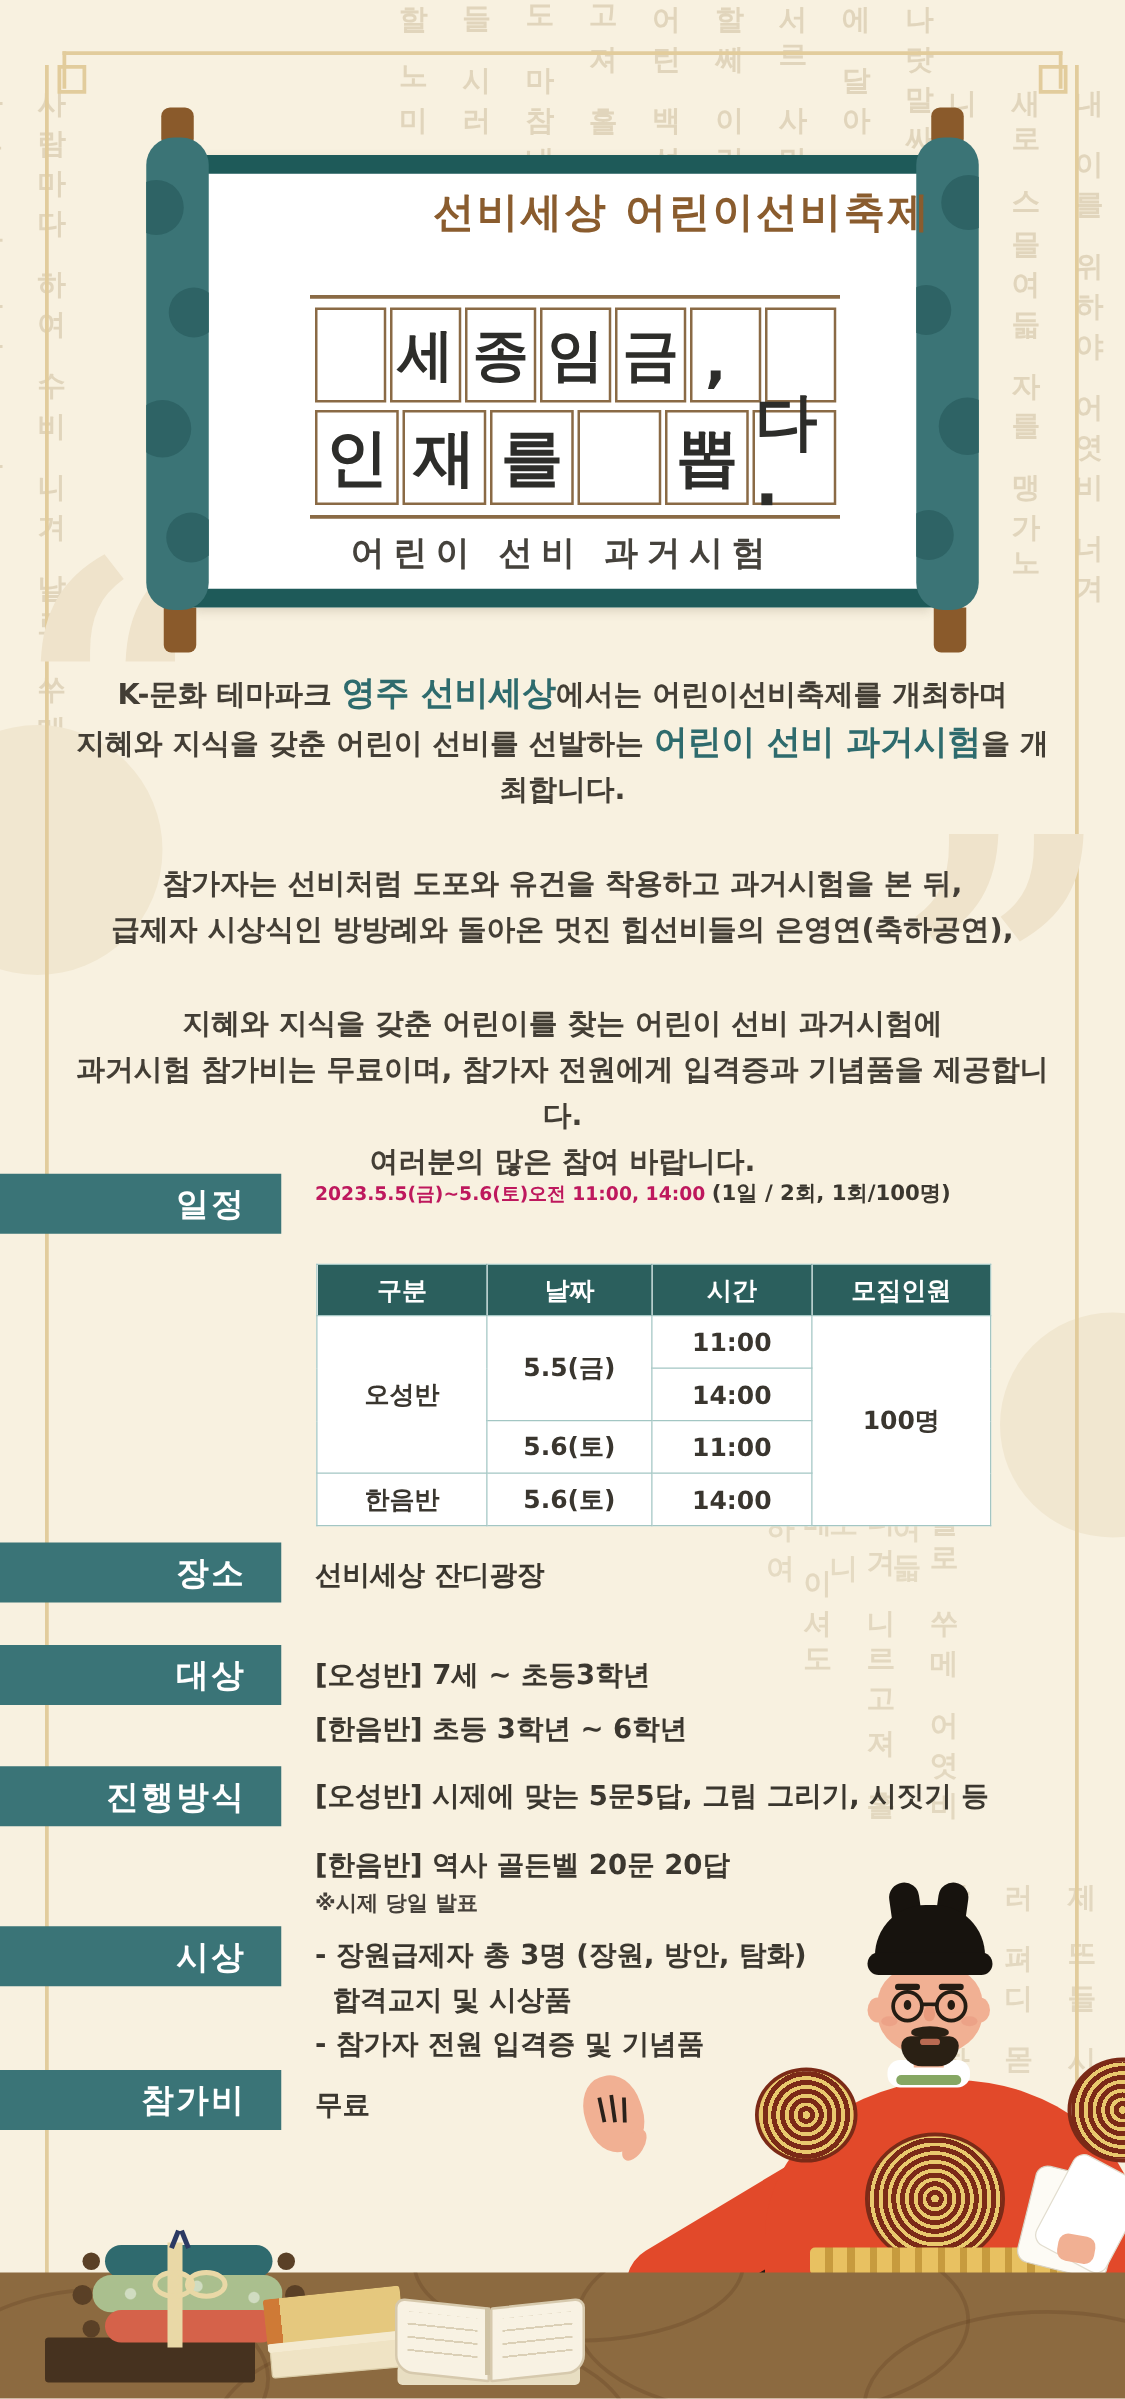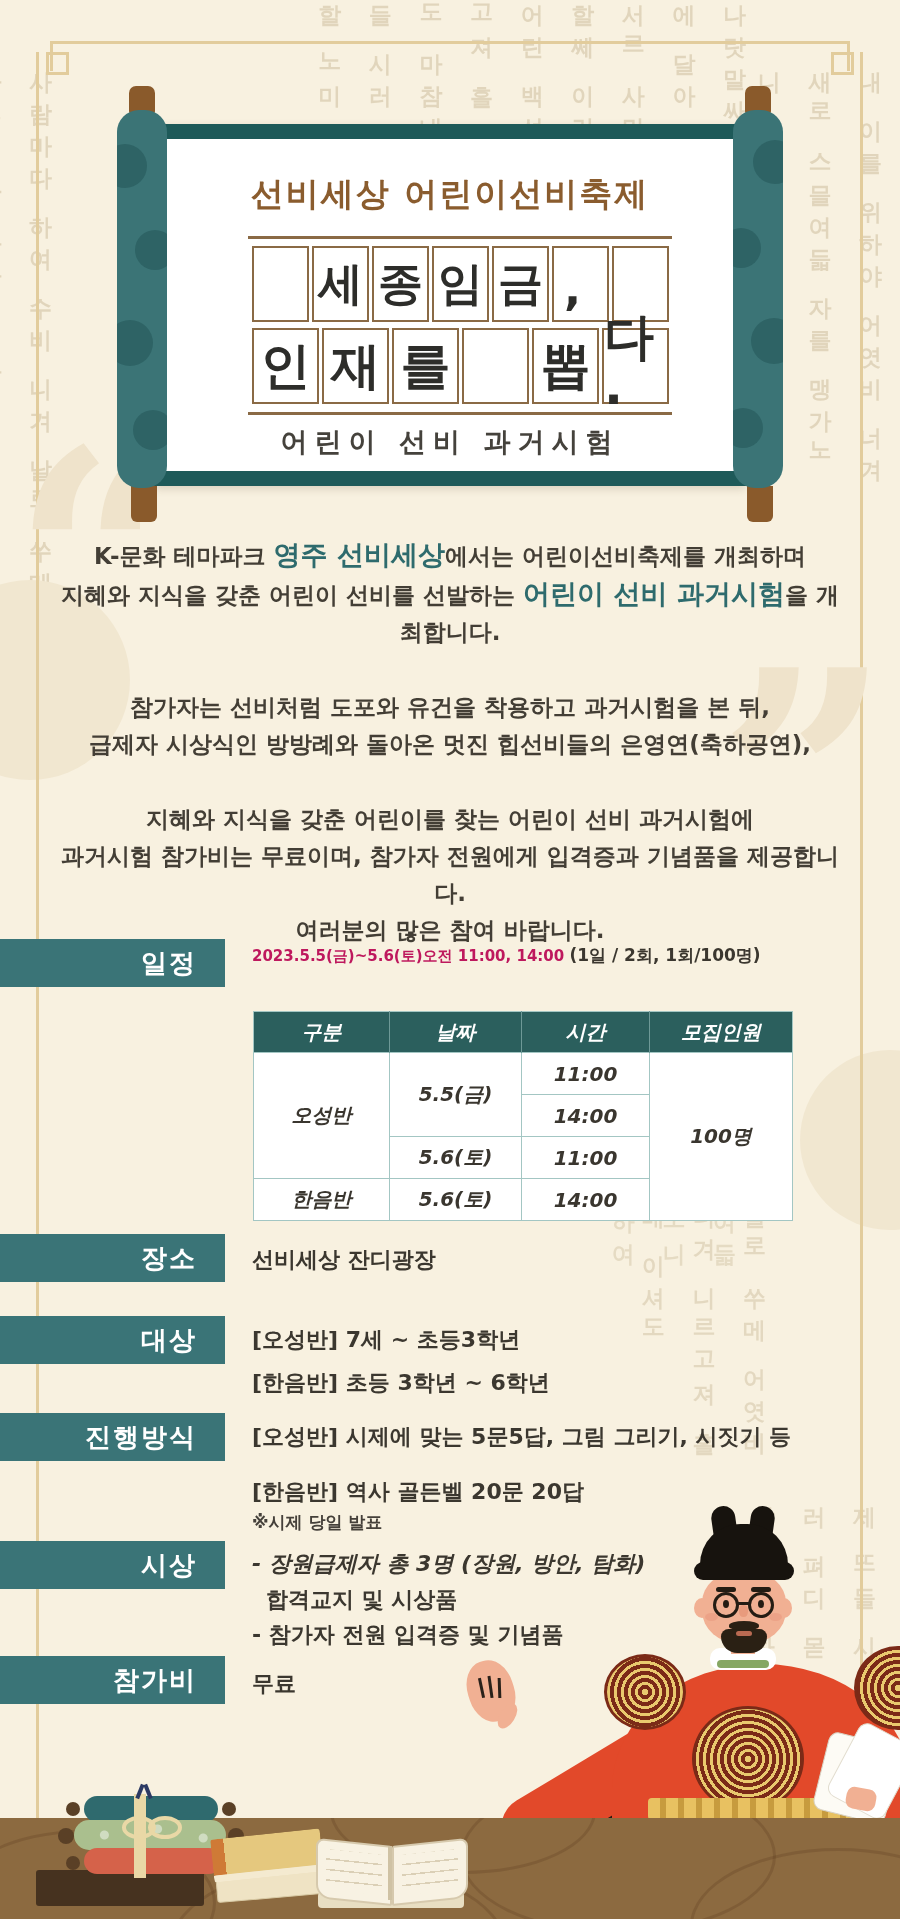--- a/index.html
+++ b/index.html
@@ -40,21 +40,21 @@
   .ispace{height:38px;}
   
   .sec-bar{position:absolute;left:0;width:225px;height:48px;background:#3a7477;color:#ffffff;
            display:flex;align-items:center;justify-content:flex-end;padding-right:28px;
            box-sizing:border-box;font-size:26px;font-weight:bold;letter-spacing:2px;z-index:6;}
   .sec-text{position:absolute;left:252px;font-size:22px;font-weight:bold;color:#3b372f;z-index:6;}
   .sec-note{position:absolute;left:252px;font-size:17px;font-weight:bold;color:#45403a;z-index:6;}
   .sched-main{font-size:15px;font-weight:bold;color:#be185d;}
   .sched-small{font-size:17px;font-weight:bold;color:#3b372f;}
   
-  table.sched{position:absolute;left:253px;top:1011px;border-collapse:collapse;background:#ffffff;z-index:6;font-style:italic;}
+  table.sched{position:absolute;left:253px;top:1011px;border-collapse:collapse;background:#ffffff;z-index:6;}
   table.sched th{background:#2b5f5d;color:#fff;font-size:20px;font-weight:bold;height:38px;position:relative;}
   table.sched th + th{border-left:1.5px solid #6e9997;}
   table.sched td{border:1.5px solid #a3c6c3;font-size:20px;font-weight:bold;color:#3a362f;
                  text-align:center;height:39px;}
   table.sched{border:1.5px solid #a3c6c3;}
   
   .desk{position:absolute;left:0;top:1818px;width:900px;height:101px;background:#8c6a40;overflow:hidden;z-index:8;}
   .grain{position:absolute;border:3px solid rgba(80,52,22,.22);border-radius:50%;}
   .king-part{position:absolute;}
   .roundel{position:absolute;border-radius:50%;
@@ -103,21 +103,21 @@
     <div class="fl" style="left:-10px;top:210px;width:46px;height:46px;"></div>
     <div class="fl" style="left:16px;top:300px;width:40px;height:40px;"></div>
   </div>
   <div class="roller" style="left:733px;top:110px;height:378px;">
     <div class="fl" style="left:20px;top:30px;width:44px;height:44px;"></div>
     <div class="fl" style="left:-12px;top:118px;width:40px;height:40px;"></div>
     <div class="fl" style="left:18px;top:208px;width:46px;height:46px;"></div>
     <div class="fl" style="left:-10px;top:298px;width:40px;height:40px;"></div>
   </div>
 
-  <div class="banner-title" style="left:155px;top:172px;width:590px;">선비세상 어린이선비축제</div>
+  <div class="banner-title" style="left:155px;top:148px;width:590px;text-align:right;">선비세상 어린이선비축제</div>
   <div class="rule" style="left:248px;top:236px;width:424px;"></div>
 
   <div class="grid-row row1" style="left:252px;top:246px;">
     <div class="cell"></div>
     <div class="cell">세</div>
     <div class="cell">종</div>
     <div class="cell">임</div>
     <div class="cell">금</div>
     <div class="cell comma">,</div>
     <div class="cell"></div>
@@ -189,21 +189,21 @@
   <div class="sec-bar" style="top:1316px;">대상</div>
   <div class="sec-text" style="top:1325px;">[오성반] 7세 ~ 초등3학년</div>
   <div class="sec-text" style="top:1368px;">[한음반] 초등 3학년 ~ 6학년</div>
 
   <div class="sec-bar" style="top:1413px;">진행방식</div>
   <div class="sec-text" style="top:1422px;">[오성반] 시제에 맞는 5문5답, 그림 그리기, 시짓기 등</div>
   <div class="sec-text" style="top:1465px;margin-top:12px;">[한음반] 역사 골든벨 20문 20답</div>
   <div class="sec-note" style="top:1511px;">※시제 당일 발표</div>
 
   <div class="sec-bar" style="top:1541px;">시상</div>
-  <div class="sec-text" style="top:1549px;font-style:italic;">- 장원급제자 총 3명 (장원, 방안, 탐화)</div>
+  <div class="sec-text" style="top:1549px;">- 장원급제자 총 3명 (장원, 방안, 탐화)</div>
   <div class="sec-text" style="top:1585px;left:266px;">합격교지 및 시상품</div>
   <div class="sec-text" style="top:1620px;">- 참가자 전원 입격증 및 기념품</div>
 
   <div class="sec-bar" style="top:1656px;">참가비</div>
   <div class="sec-text" style="top:1669px;">무료</div>
 
   <div>
 
     <div class="king-part" style="left:468px;top:1660px;width:46px;height:62px;background:#f1b093;border-radius:46%;transform:rotate(-18deg);z-index:4;"></div>
     <div class="king-part" style="left:480px;top:1678px;width:2.5px;height:20px;background:#2a211a;transform:rotate(-12deg);z-index:4;"></div>

